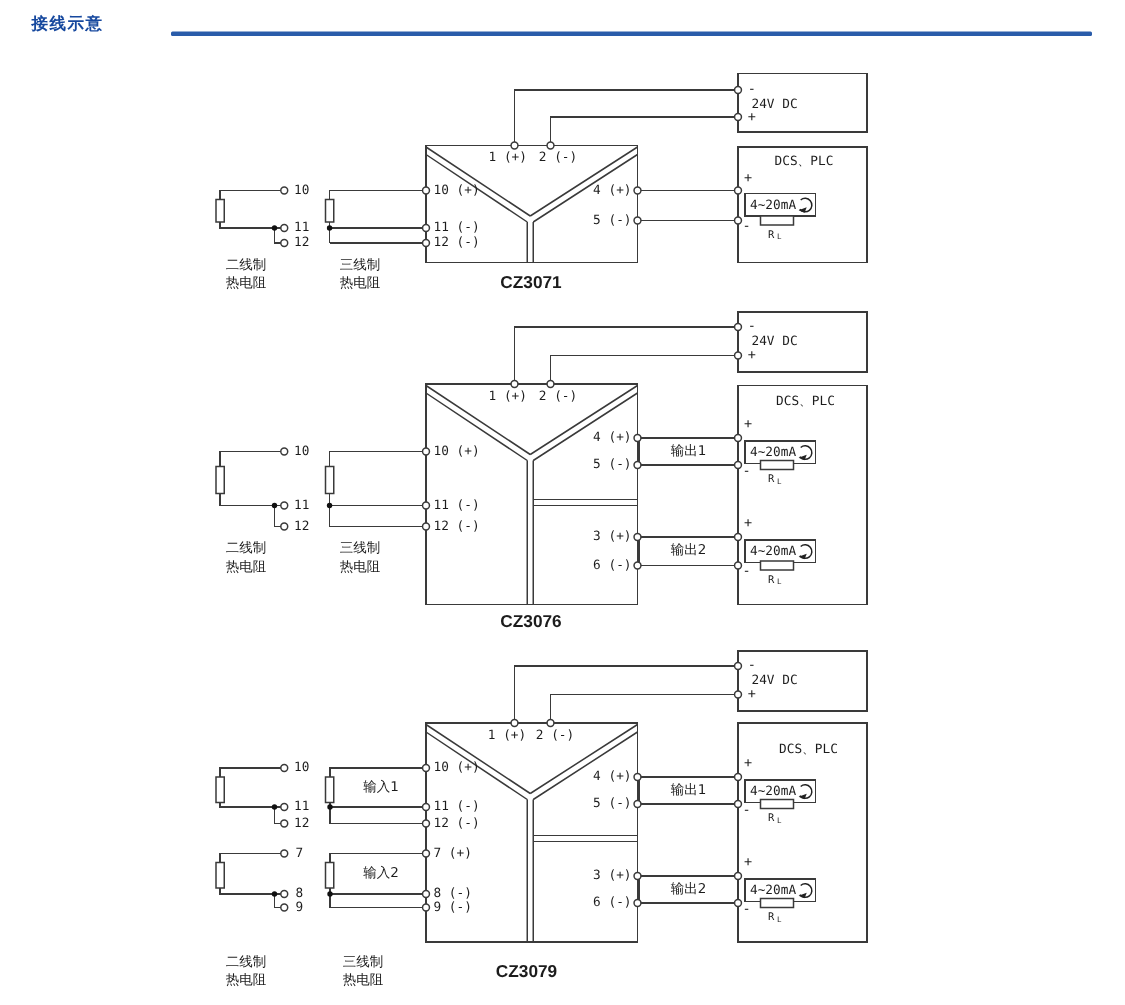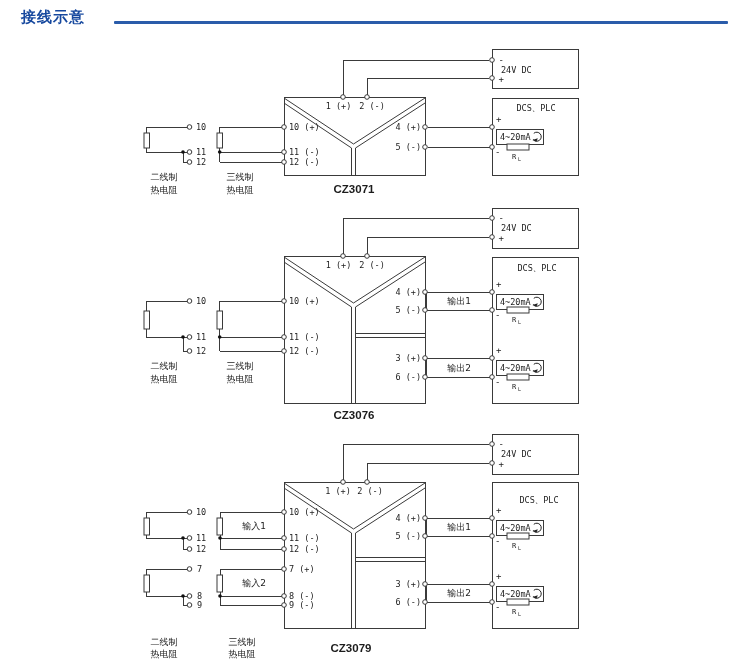--- a/index.html
+++ b/index.html
@@ -1,18 +1,18 @@
 <!DOCTYPE html>
 <html><head>
 <meta charset="utf-8">
 <style>
   html,body{margin:0;padding:0;background:#fff;}
   .page{position:relative;width:750px;height:670px;background:#fff;overflow:hidden;
         font-family:"Liberation Sans",sans-serif;}
-  .title{position:absolute;left:21px;top:8px;font-size:15px;font-weight:bold;
+  .title{position:absolute;left:21px;top:8px;font-size:11px;font-weight:bold;
          color:#16489e;letter-spacing:1px;}
   .title-rule{position:absolute;left:114px;top:21px;width:614px;height:3px;
               background:#2a5caa;border-radius:1px;}
   svg{position:absolute;left:0;top:0;}
   .ln{stroke:#3a3a3a;stroke-width:1;fill:none;shape-rendering:crispEdges;}
   .yl{stroke:#3a3a3a;stroke-width:1;fill:none;}
   .bx{stroke:#3a3a3a;stroke-width:1;fill:#fff;shape-rendering:crispEdges;}
   .res{stroke:#3a3a3a;stroke-width:1;fill:#fff;}
   .tp{stroke:#3a3a3a;stroke-width:1;fill:#fff;}
   .dot{fill:#111;stroke:none;}

